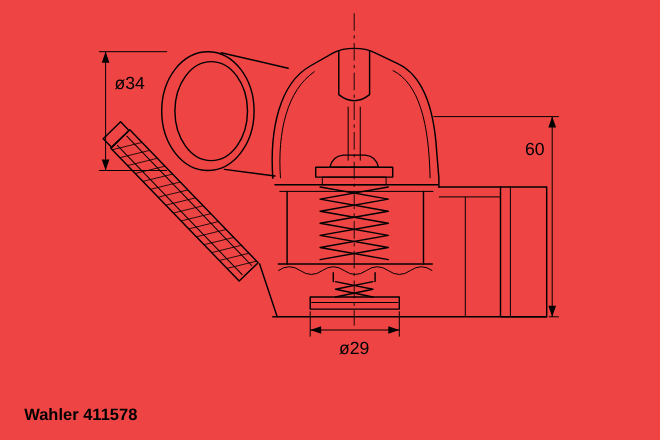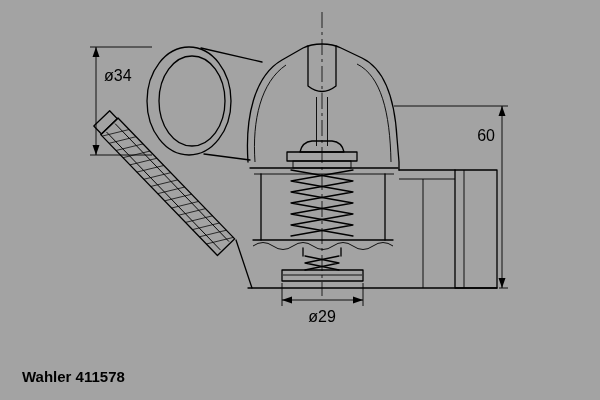--- a/index.html
+++ b/index.html
@@ -1,16 +1,16 @@
 <!DOCTYPE html>
 <html><head>
 <meta charset="utf-8">
 <style>
   html,body{margin:0;padding:0;background:#ffffff;}
-  .canvas{position:relative;width:600px;height:400px;background:#a3a3a3;overflow:hidden;}
+  .canvas{position:relative;width:600px;height:400px;background:#ef4444;overflow:hidden;}
   svg{display:block;}
   .main{stroke:#000;stroke-width:1.3;fill:none;stroke-linecap:round;stroke-linejoin:round;}
   .thin{stroke:#000;stroke-width:0.9;fill:none;}
   .hatch{stroke:#000;stroke-width:0.7;fill:none;}
   .dim{stroke:#000;stroke-width:0.9;fill:none;}
   .cl{stroke:#000;stroke-width:0.8;fill:none;stroke-dasharray:16 4 3 4;}
   .arrow{fill:#000;stroke:none;}
   text{font-family:"Liberation Sans",sans-serif;fill:#000;}
   .dimtext{font-size:16px;}
   .caption{font-size:15px;font-weight:bold;}

